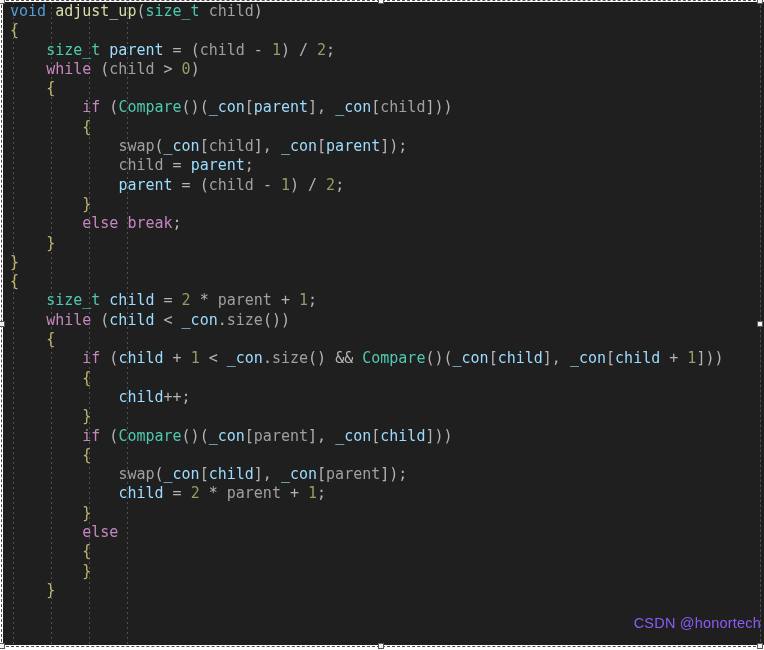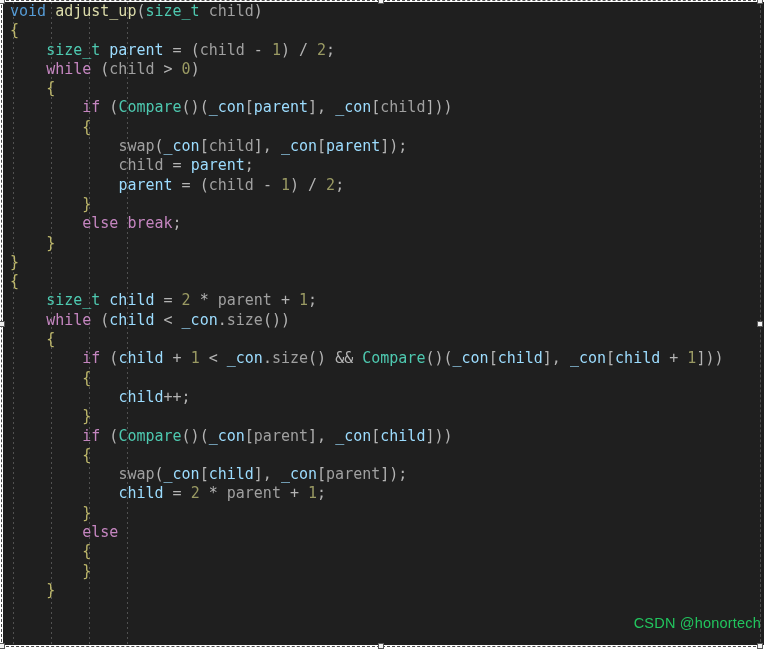--- a/index.html
+++ b/index.html
@@ -82,21 +82,21 @@
   .t-punct    { color: #b4b4b4; }   
   .t-num      { color: #9a9a63; }   
   .t-op       { color: #b4b4b4; }   
   .t-brace    { color: #bdb76b; }
 
   
   .watermark {
     position: absolute;
     right: 14px;
     bottom: 14px;
-    color: #22c55e;
+    color: #8b5cf6;
     font-family: "Liberation Sans", sans-serif;
     font-size: 14.5px;
     letter-spacing: .2px;
     user-select: none;
   }
 
   
   .marquee {
     position: absolute;
     left: 1px;

